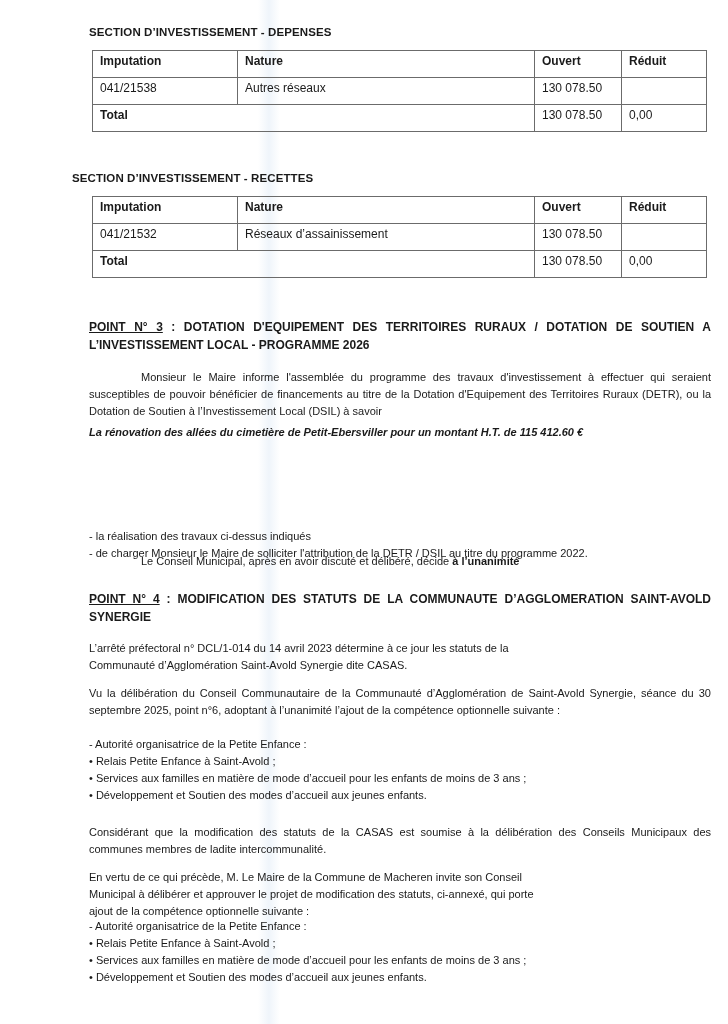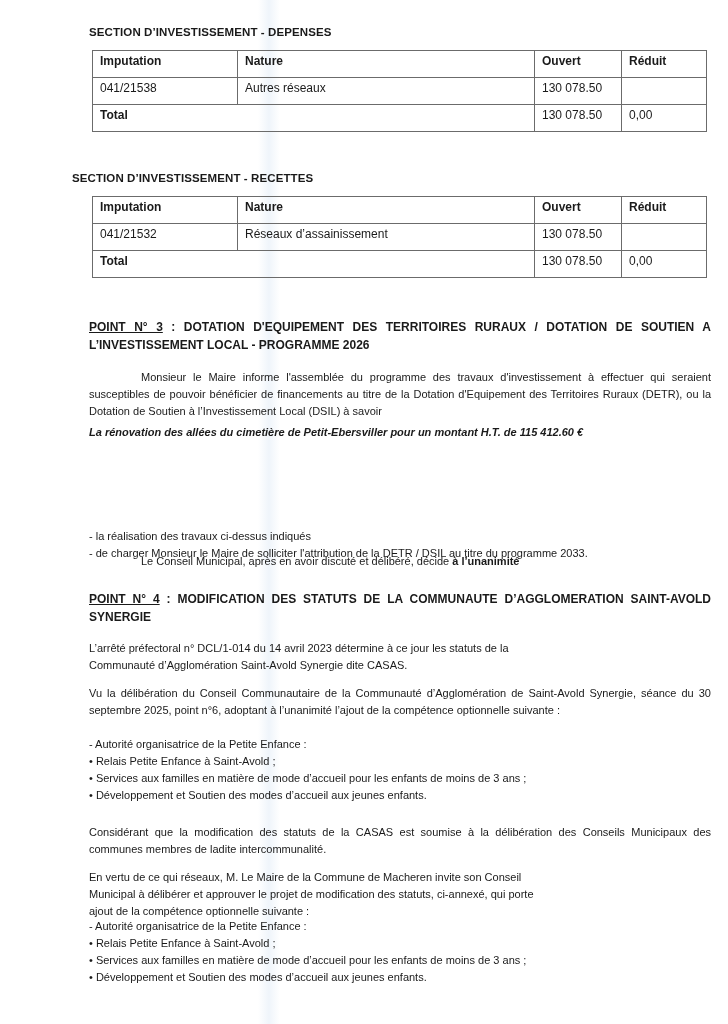--- a/index.html
+++ b/index.html
@@ -85,40 +85,40 @@
   <div class="heading" style="top:318px;">
     <span class="pt">POINT N° 3</span><span> : DOTATION D'EQUIPEMENT DES TERRITOIRES RURAUX / DOTATION DE SOUTIEN A L’INVESTISSEMENT LOCAL - PROGRAMME 2026</span>
   </div>
   <div class="para indent" style="top:369px;">Monsieur le Maire informe l'assemblée du programme des travaux d'investissement à effectuer qui seraient susceptibles de pouvoir bénéficier de financements au titre de la Dotation d'Equipement des Territoires Ruraux (DETR), ou la Dotation de Soutien à l’Investissement Local (DSIL) à savoir</div>
   <div class="para italic-bold" style="top:424px;">La rénovation des allées du cimetière de Petit-Ebersviller pour un montant H.T. de 115 412.60 €</div>
   <div class="para indent" style="top:514px;margin-top:39px;">
     <span>Le Conseil Municipal, après en avoir discuté et délibéré, décide </span><span class="b">à l’unanimité</span>
   </div>
   <div class="para ragged" style="top:528px;">
     <span class="line">- la réalisation des travaux ci-dessus indiqués</span>
-    <span class="line">- de charger Monsieur le Maire de solliciter l'attribution de la DETR / DSIL au titre du programme 2033.</span>
+    <span class="line">- de charger Monsieur le Maire de solliciter l'attribution de la DETR / DSIL au titre du programme 2022.</span>
   </div>
 
   <div class="heading" style="top:590px;">
     <span class="pt">POINT N° 4</span><span> : MODIFICATION DES STATUTS DE LA COMMUNAUTE D’AGGLOMERATION SAINT-AVOLD SYNERGIE</span>
   </div>
   <div class="para ragged" style="top:640px;">
     <span class="line">L’arrêté préfectoral n° DCL/1-014 du 14 avril 2023 détermine à ce jour les statuts de la</span>
     <span class="line">Communauté d’Agglomération Saint-Avold Synergie dite CASAS.</span>
   </div>
   <div class="para" style="top:685px;">Vu la délibération du Conseil Communautaire de la Communauté d’Agglomération de Saint-Avold Synergie, séance du 30 septembre 2025, point n°6, adoptant à l’unanimité l’ajout de la compétence optionnelle suivante :</div>
   <div class="para ragged" style="top:736px;">
     <span class="line">- Autorité organisatrice de la Petite Enfance :</span>
     <span class="line">• Relais Petite Enfance à Saint-Avold ;</span>
     <span class="line">• Services aux familles en matière de mode d’accueil pour les enfants de moins de 3 ans ;</span>
     <span class="line">• Développement et Soutien des modes d’accueil aux jeunes enfants.</span>
   </div>
   <div class="para" style="top:824px;">Considérant que la modification des statuts de la CASAS est soumise à la délibération des Conseils Municipaux des communes membres de ladite intercommunalité.</div>
   <div class="para ragged" style="top:869px;">
-    <span class="line">En vertu de ce qui réseaux, M. Le Maire de la Commune de Macheren invite son Conseil</span>
+    <span class="line">En vertu de ce qui précède, M. Le Maire de la Commune de Macheren invite son Conseil</span>
     <span class="line">Municipal à délibérer et approuver le projet de modification des statuts, ci-annexé, qui porte</span>
     <span class="line">ajout de la compétence optionnelle suivante :</span>
   </div>
   <div class="para ragged" style="top:918px;">
     <span class="line">- Autorité organisatrice de la Petite Enfance :</span>
     <span class="line">• Relais Petite Enfance à Saint-Avold ;</span>
     <span class="line">• Services aux familles en matière de mode d’accueil pour les enfants de moins de 3 ans ;</span>
     <span class="line">• Développement et Soutien des modes d’accueil aux jeunes enfants.</span>
   </div>
 </div>

